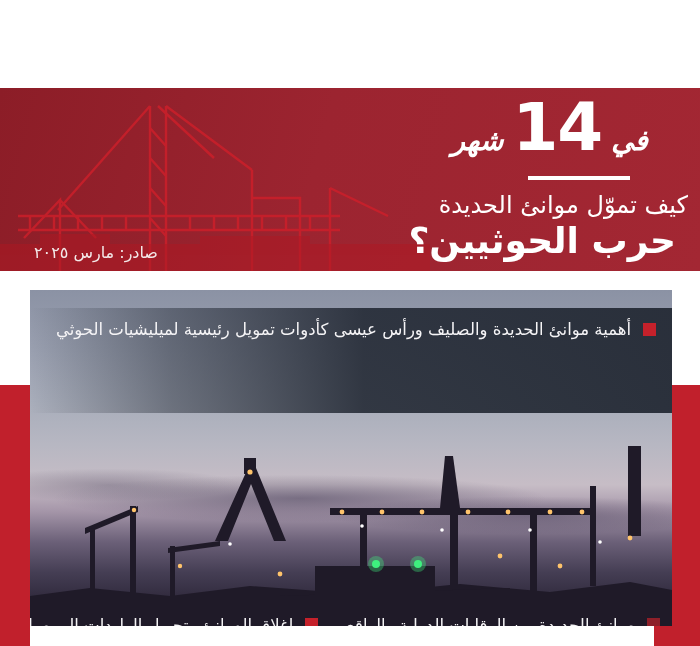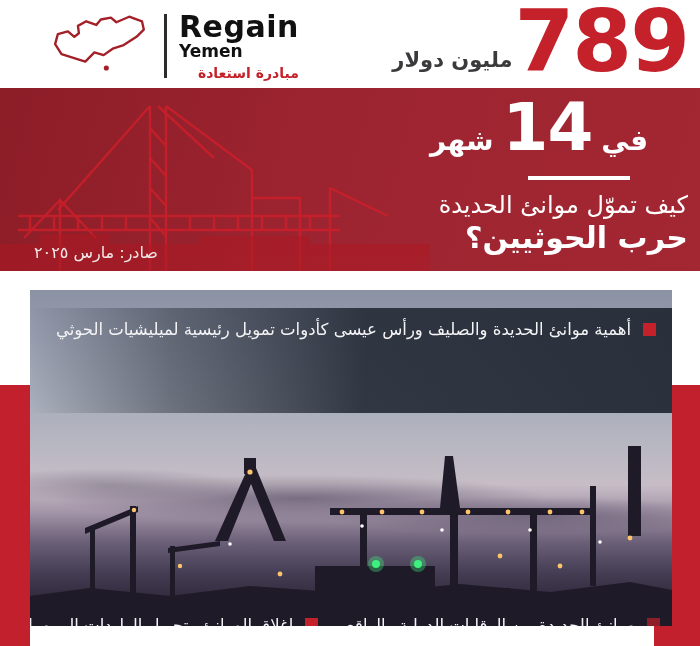--- a/index.html
+++ b/index.html
@@ -17,25 +17,25 @@
 
   .amount-wrap { position:absolute; top:0; right:12px; display:flex; align-items:flex-end; }
   .amount-number { font-size:86px; font-weight:800; color:#c5212b; line-height:82px; letter-spacing:-2px; font-family:"DejaVu Sans", sans-serif; }
   .amount-unit { direction:rtl; font-size:21px; font-weight:bold; color:#3a3a3c; margin:0 2px 10px 0; white-space:nowrap; }
 
   
   .hero { position:absolute; top:88px; left:0; width:700px; height:183px;
           background:linear-gradient(105deg,#8c1d27 0%,#9c2430 45%,#a32733 100%); overflow:hidden; }
   .hero-cranes { position:absolute; left:0; top:0; opacity:.8; }
   .hero-duration { position:absolute; top:4px; right:52px; direction:rtl; display:flex; align-items:baseline; gap:9px; color:#fff; }
-  .hero-duration .word { font-size:28px; font-weight:bold; }
+  .hero-duration .word { font-size:28px; font-weight:bold;font-style:italic; }
   .hero-duration .big-number { font-size:66px; font-weight:800; line-height:72px; letter-spacing:-1px; }
   .hero-underline { position:absolute; top:88px; right:70px; width:102px; height:4px; background:#ffffff; }
   .hero-q1 { position:absolute; top:103px; right:12px; direction:rtl; color:#ffffff; font-size:24px; font-weight:500; white-space:nowrap; }
-  .hero-q2 { position:absolute; top:132px; right:12px; direction:rtl; color:#ffffff; font-size:30px; font-weight:800; white-space:nowrap; }
+  .hero-q2 { position:absolute; top:132px; right:24px; direction:rtl; color:#ffffff; font-size:36px; font-weight:800; white-space:nowrap; }
   .hero-issued { position:absolute; top:155px; left:34px; direction:rtl; color:#f3e9e9; font-size:16px; white-space:nowrap; }
 
   
   .rail { position:absolute; background:#c1202c; }
   .rail-left { left:0; top:385px; width:30px; height:261px; }
   .rail-right { right:0; top:385px; width:28px; height:261px; }
   .rail-corner { right:0; top:604px; width:46px; height:42px; }
 
   
   .photo { position:absolute; left:30px; top:290px; width:642px; height:336px; overflow:hidden;
@@ -57,39 +57,20 @@
   .bottom-item { display:flex; align-items:flex-start; }
   .bottom-item .bullet-sq { margin-top:2px; }
   .bottom-item .bullet-text { font-size:16.5px; }
   .bottom-item.first .bullet-sq { background:#8e1f29; }
 </style>
 </head>
 <body>
 
 <div class="page">
 
-  <div class="header">
-    <div class="logo">
-      <svg class="logo-map" viewBox="0 0 110 70">
-        <path d="M7,33 L10,22 L21,19 L28,25 L33,21 L32,13 L41,8 L52,12 L57,6 L68,4 L74,9 L88,3 L102,8 L104,17 L96,25 L82,34 L70,38 L60,45 L50,42 L40,52 L27,48 L14,44 Z" fill="#ffffff" stroke="#a32028" stroke-width="2.6" stroke-linejoin="round"></path>
-        <circle cx="63" cy="59" r="2.8" fill="#a32028"></circle>
-      </svg>
-      <div class="logo-divider"></div>
-      <div>
-        <div class="brand-en">Regain</div>
-        <div class="brand-region">Yemen</div>
-        <div class="brand-tagline">مبادرة استعادة</div>
-      </div>
-    </div>
-
-    <div class="amount-wrap">
-      <div class="amount-unit">مليون دولار</div>
-      <div class="amount-number">789</div>
-    </div>
-  </div>
 
   <div class="hero">
     <svg class="hero-cranes" width="430" height="183" viewBox="0 0 430 183">
       <g stroke="#cf1f2a" stroke-width="2.4" fill="none">
         <path d="M150,183 L150,18 M166,183 L166,18"></path>
         <path d="M150,18 L58,122 M166,18 L252,82 M158,18 L214,70 M150,40 L166,58 M150,70 L166,88 M150,100 L166,118 M150,130 L166,148"></path>
         <path d="M18,128 L340,128 M18,142 L340,142"></path>
         <path d="M30,128 L30,142 M54,128 L54,142 M78,128 L78,142 M102,128 L102,142 M126,128 L126,142 M190,128 L190,142 M214,128 L214,142 M238,128 L238,142 M262,128 L262,142 M286,128 L286,142 M310,128 L310,142"></path>
         <path d="M60,183 L60,112 L24,150 M60,112 L96,150 M252,82 L252,183 M252,110 L300,110 L300,183"></path>
         <path d="M330,100 L330,183 M330,100 L388,128"></path>

